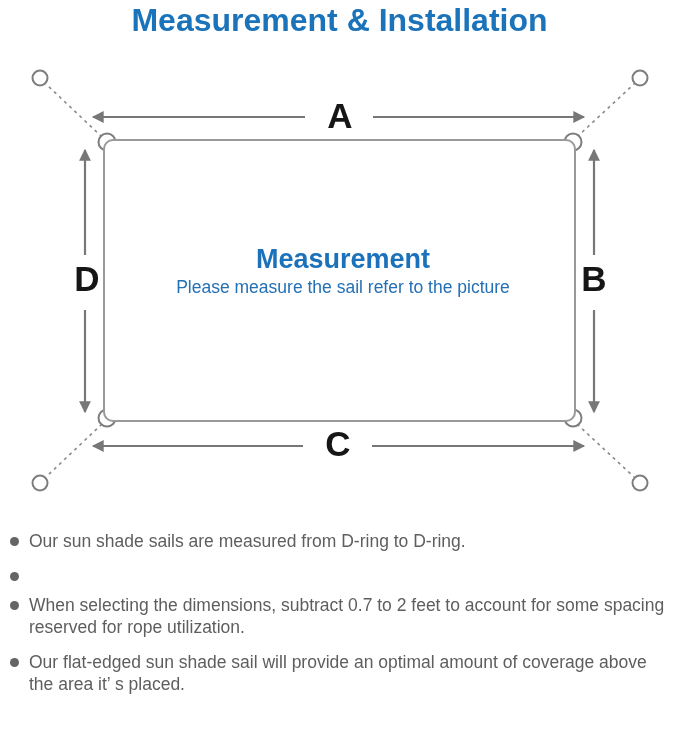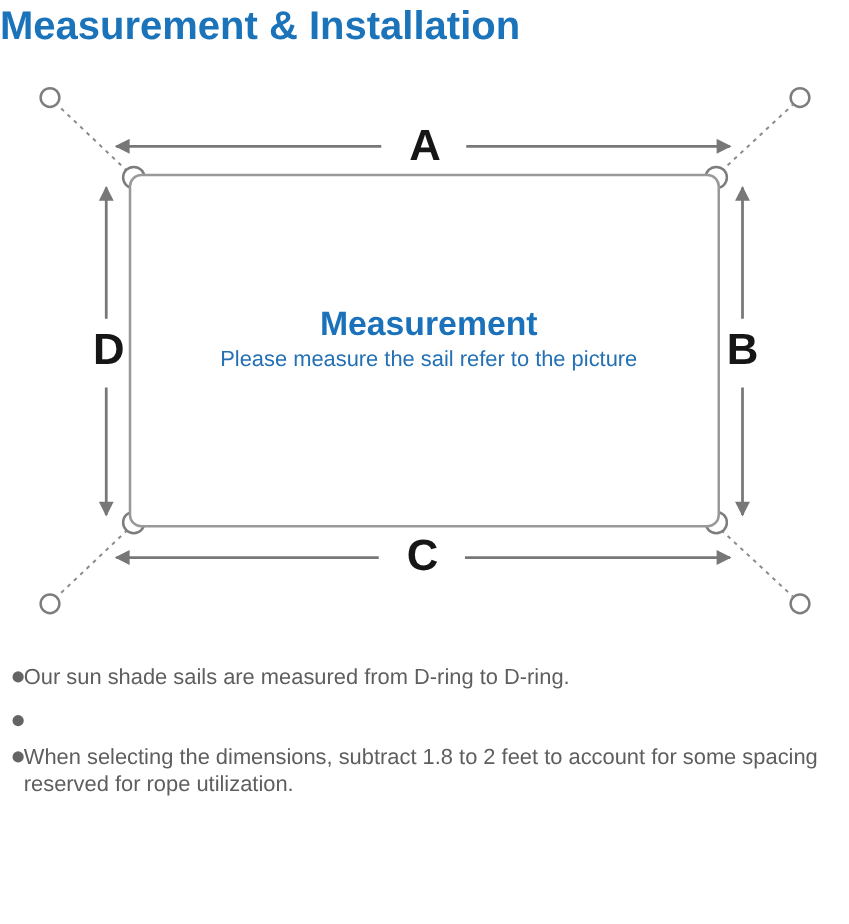--- a/index.html
+++ b/index.html
@@ -6,37 +6,38 @@
   .page{
     position:relative;
     width:679px;height:739px;
     background:#ffffff;
     font-family:"Liberation Sans","DejaVu Sans",sans-serif;
     overflow:hidden;
   }
   .page-title{
     position:absolute;top:0;left:0;width:679px;
     margin:0;padding-top:2px;
-    text-align:left;
+    text-align:center;
     font-size:32px;font-weight:bold;
     letter-spacing:0px;
     color:#1b73ba;
   }
   .diagram-svg{
     position:absolute;top:0;left:0;
   }
   .notes{
     position:absolute;top:524px;left:0;width:679px;
     box-sizing:border-box;
     padding:6px 4px 0 10px;
     margin:0;
     list-style:none;
   }
   .note-item{
     display:flex;
+    gap:10px;
     margin:0 0 13px 0;
     font-size:17.5px;
     line-height:22px;
     color:#5e5e5e;
   }
   .note-dot{
     flex:none;
     width:9px;height:9px;
     border-radius:50%;
     background:#646464;
@@ -123,17 +124,21 @@
   <ul class="notes">
     <li class="note-item">
       <span class="note-dot"></span>
       <span class="note-text">Our sun shade sails are measured from D-ring to D-ring.</span>
     </li>
     <li class="note-item">
       <span class="note-dot"></span>
     </li>
     <li class="note-item">
       <span class="note-dot"></span>
-      <span class="note-text">When selecting the dimensions, subtract 1.8 to 2 feet to account for some spacing reserved for rope utilization.</span>
+      <span class="note-text">When selecting the dimensions, subtract 0.7 to 2 feet to account for some spacing reserved for rope utilization.</span>
+    </li>
+    <li class="note-item">
+      <span class="note-dot"></span>
+      <span class="note-text">Our flat-edged sun shade sail will provide an optimal amount of coverage above the area it’ s placed.</span>
     </li>
   </ul>
 
 </div>
 
 </body></html>

